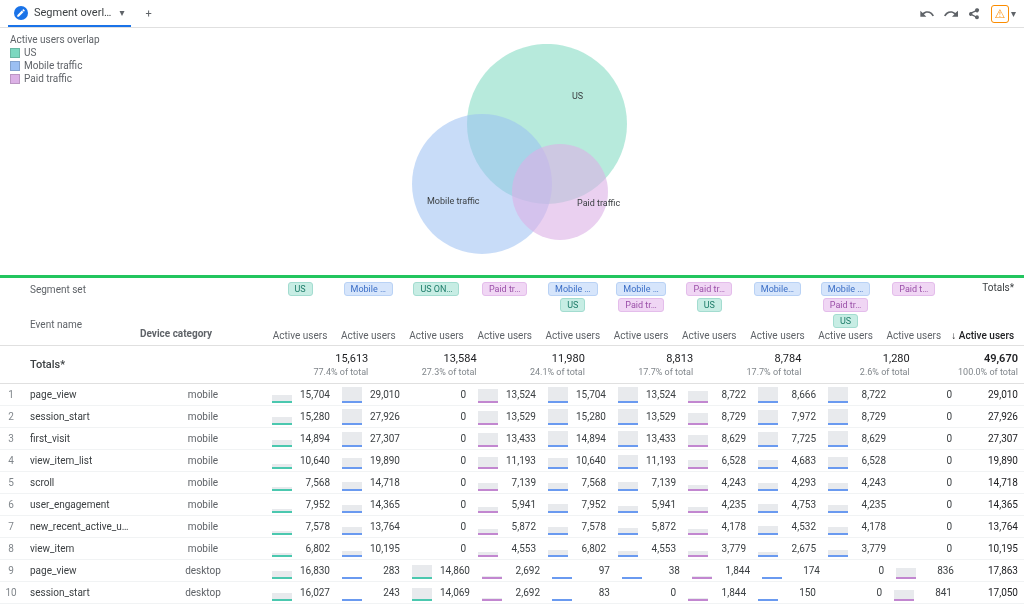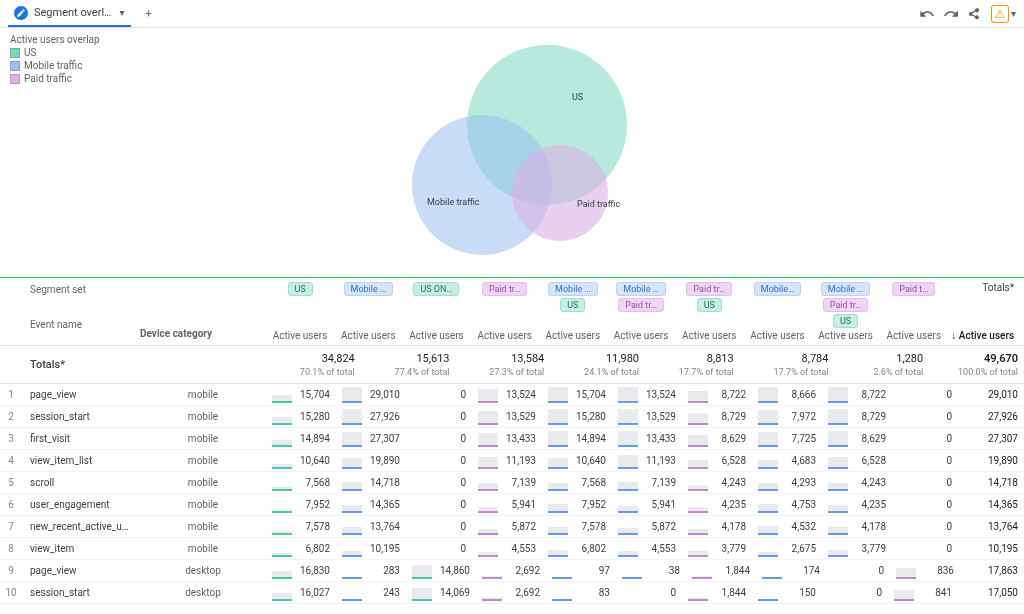--- a/index.html
+++ b/index.html
@@ -10,21 +10,21 @@
   .tab-icon { width: 14px; height: 14px; background: #1a73e8; border-radius: 50%; display: inline-flex; align-items: center; justify-content: center; }
   .tab-icon svg { width: 10px; height: 10px; fill: #fff; }
   .tab-title { font-size: 11px; max-width: 80px; overflow: hidden; text-overflow: ellipsis; white-space: nowrap; }
   .tab-caret { font-size: 10px; color: #5f6368; margin-left: 2px; }
   .add-tab { width: 24px; height: 24px; display: inline-flex; align-items: center; justify-content: center; color: #5f6368; margin-left: 6px; cursor: pointer; }
   .spacer { flex: 1; }
   .tb-icon { width: 24px; height: 24px; display: inline-flex; align-items: center; justify-content: center; color: #5f6368; cursor: pointer; }
   .warn-badge { width: 18px; height: 18px; border: 1px solid #fb8c00; color: #fb8c00; border-radius: 3px; display: inline-flex; align-items: center; justify-content: center; font-size: 12px; margin-left: 4px; }
   .tb-icon svg { width: 16px; height: 16px; fill: currentColor; }
 
-  .chart-area { height: 250px; position: relative; padding: 6px 10px; border-bottom: 1px solid #22c55e; }
+  .chart-area { height: 250px; position: relative; padding: 6px 10px; border-bottom: 3px solid #22c55e; }
   .legend { position: absolute; top: 6px; left: 10px; font-size: 10px; color: #5f6368; }
   .legend-title { margin-bottom: 2px; }
   .legend-row { display: flex; align-items: center; gap: 4px; margin-top: 2px; }
   .swatch { width: 10px; height: 10px; border: 1px solid rgba(0,0,0,.15); }
   .venn { position: absolute; left: 50%; top: 50%; transform: translate(-50%, -47%); }
 
   .seg-header { display: flex; border-bottom: 1px solid #e0e0e0; }
   .seg-header .row-labels { width: 266px; display: flex; }
   .seg-header .lh { padding: 6px 8px; color: #5f6368; font-size: 10px; }
   .lh-idx { width: 22px; }
@@ -214,24 +214,20 @@
     </div>
 </div>
 
 <div class="totals-row">
   <div class="row-labels">
     <div class="idx"></div>
     <div class="ev">Totals*</div>
   </div>
   <div class="totals-cells" id="totals-cells">
       <div class="t-cell">
-        <div class="t-num">34,824</div>
-        <div class="t-sub">70.1% of total</div>
-      </div>
-      <div class="t-cell">
         <div class="t-num">15,613</div>
         <div class="t-sub">77.4% of total</div>
       </div>
       <div class="t-cell">
         <div class="t-num">13,584</div>
         <div class="t-sub">27.3% of total</div>
       </div>
       <div class="t-cell">
         <div class="t-num">11,980</div>
         <div class="t-sub">24.1% of total</div>

